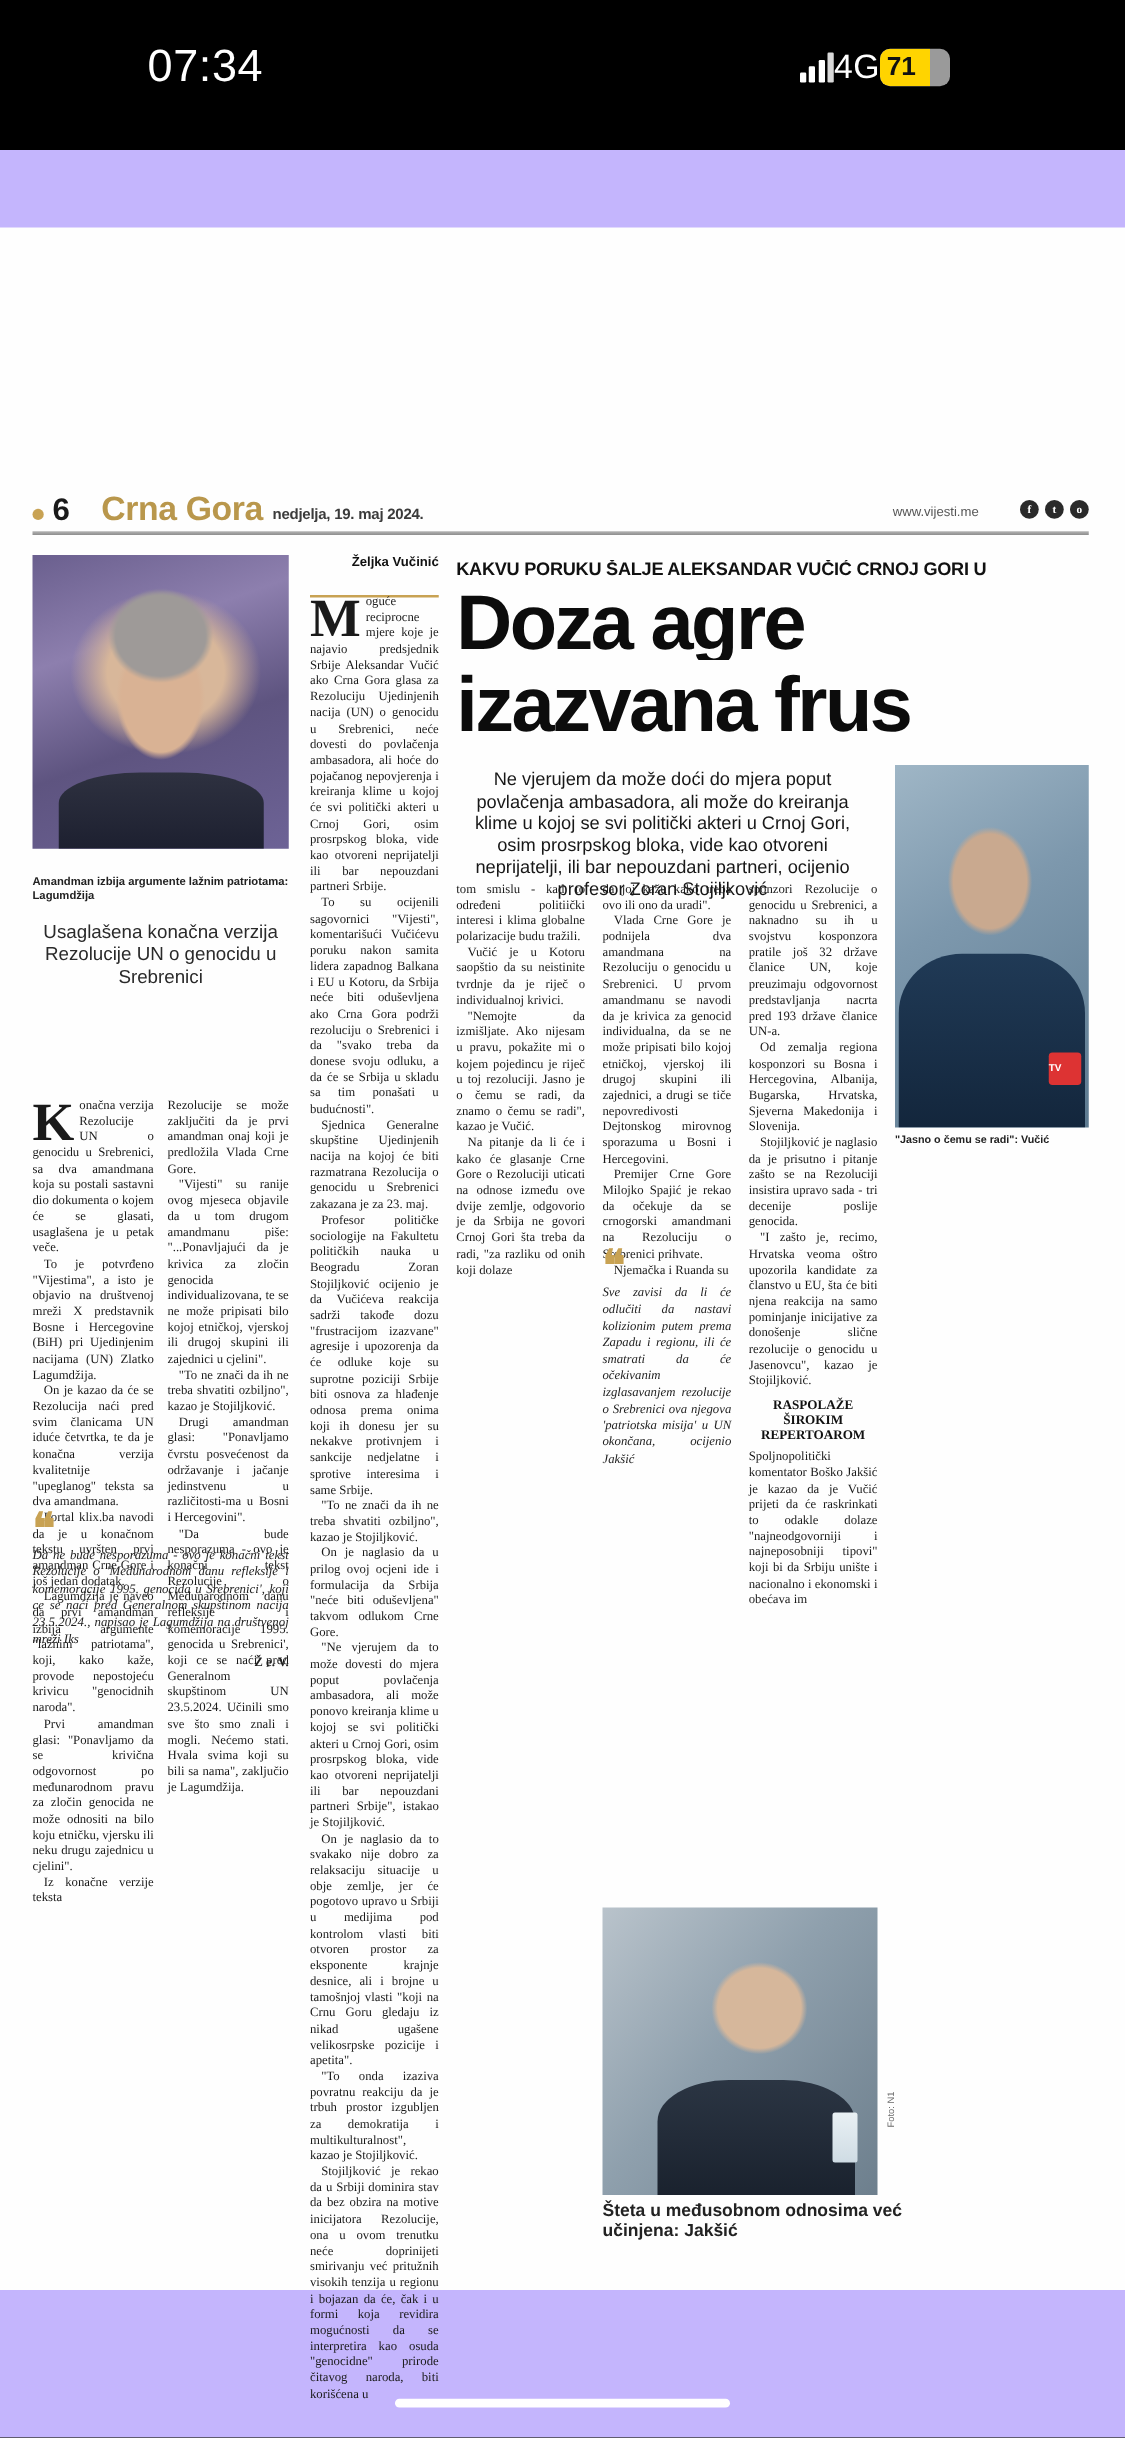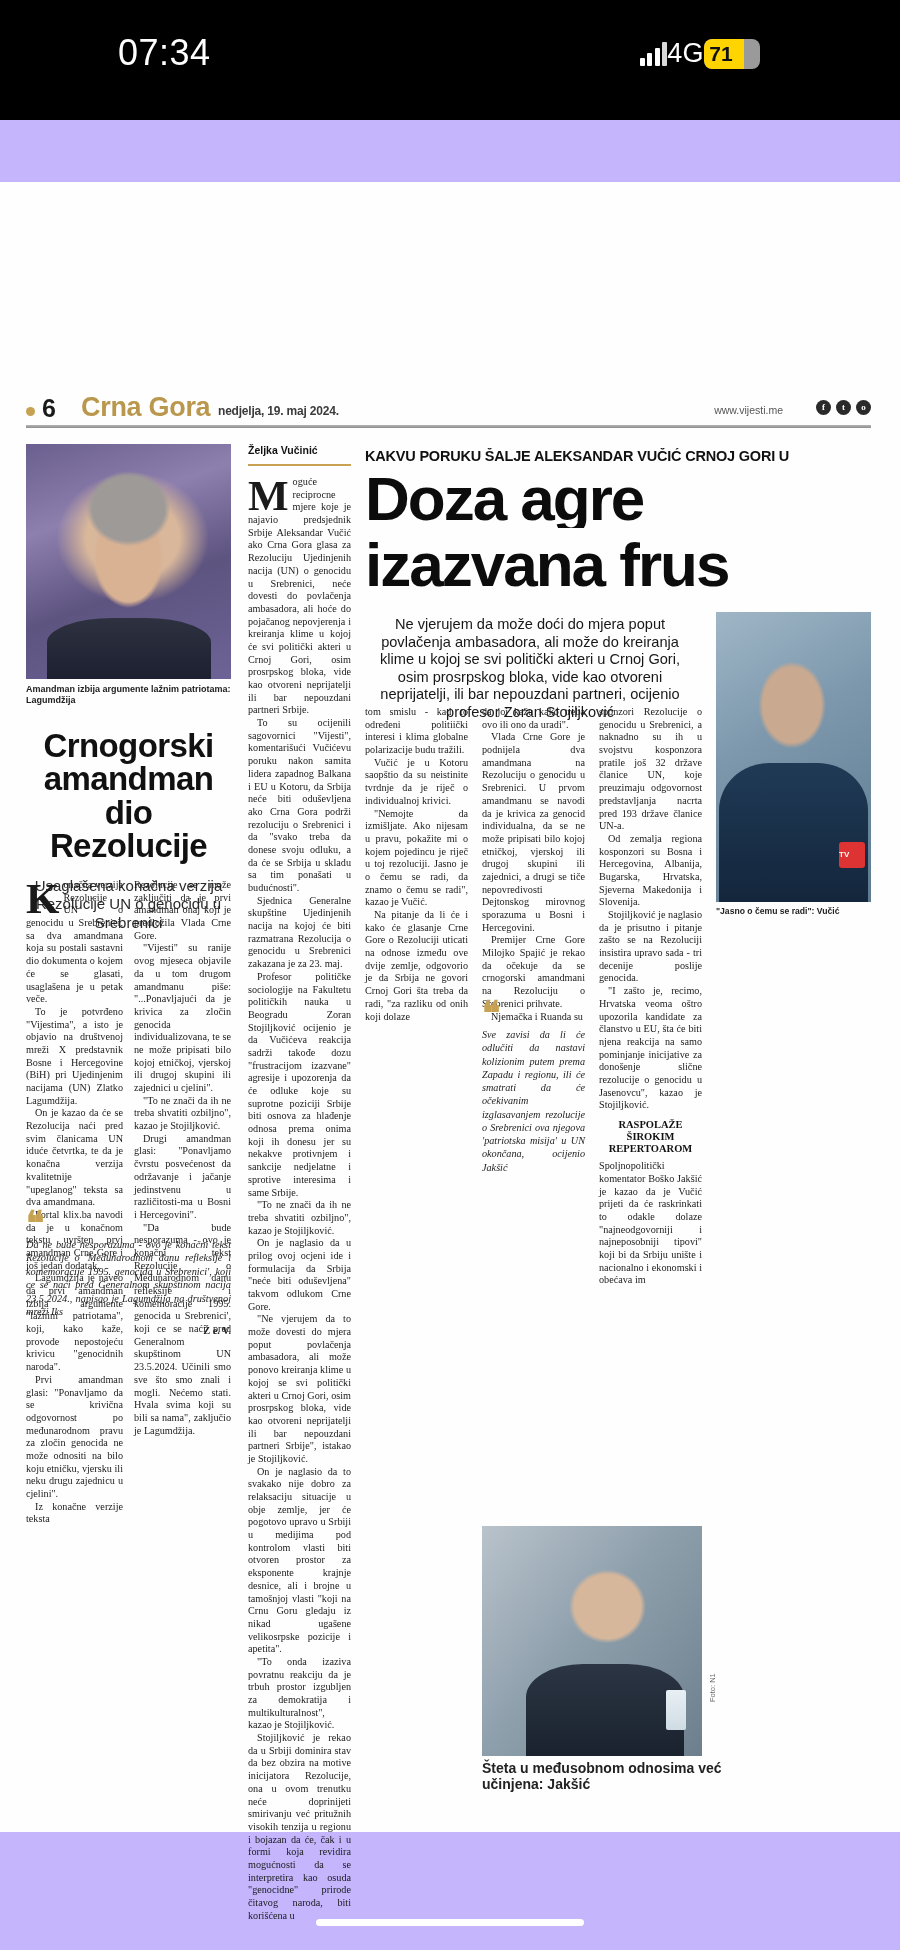--- a/index.html
+++ b/index.html
@@ -105,21 +105,21 @@
     background:
       radial-gradient(ellipse 46% 26% at 50% 22%, #9e9a98 0 60%, rgba(0,0,0,0) 70%),
       radial-gradient(ellipse 34% 30% at 50% 46%, #d9b294 0 70%, rgba(0,0,0,0) 80%);
   }
   .photo-main::after {
     content: ""; position: absolute; left: 10%; bottom: 0; width: 80%; height: 26%;
     background: linear-gradient(#2e3140, #1d2030);
     border-radius: 40% 40% 0 0;
   }
   .cap-main {
-    margin-top: 5px; font-size: 9px; color: #222; line-height: 1.25;
+    margin-top: 21px; font-size: 9px; color: #222; line-height: 1.25;
     font-family: "Liberation Sans", sans-serif; font-weight: 600;
   }
   .hl-left {
     margin-top: 22px; text-align: center;
     font-size: 33px; line-height: 1.02; font-weight: 700; color: #111;
     letter-spacing: -.6px;
   }
   .sub-left {
     margin-top: 14px; text-align: center;
     font-size: 15px; line-height: 1.22; color: #2a2a2a; font-weight: 400;
@@ -151,22 +151,22 @@
     color: #c8a253; line-height: .6; height: 18px;
   }
   .qtext {
     margin-top: 6px; font-family: "Liberation Serif", serif; font-style: italic;
     font-size: 10.3px; line-height: 1.3; color: #222; text-align: justify;
   }
 
   
   .col-byline { position: absolute; left: 222px; top: 0; width: 103px; }
   .byline {
-    text-align: left; font-size: 10.5px; font-weight: 700; color: #111;
-    padding-bottom: 8px;
+    text-align: right; font-size: 10.5px; font-weight: 700; color: #111;
+    padding-bottom: 20px;
   }
   .byline-rule { height: 2px; background: #c8a253; margin-bottom: 7px; }
 
   .col3 { position: absolute; left: 222px; top: 32px; width: 103px; }
   .col4 { position: absolute; left: 339px; top: 262px; width: 103px; }
   .col5 { position: absolute; left: 456px; top: 262px; width: 103px; }
   .col6 { position: absolute; left: 573px; top: 262px; width: 103px; }
 
   
   .kicker {
@@ -293,21 +293,20 @@
         <div class="md-rule"></div>
       </div>
 
       <div class="grid">
 
         <div class="col-left">
           <div class="photo-main">
             
           </div>
           <div class="cap-main">Amandman izbija argumente lažnim patriotama: Lagumdžija</div>
-          <div class="hl-left">Crnogorski amandman dio Rezolucije</div>
           <div class="sub-left">Usaglašena konačna verzija Rezolucije UN o genocidu u Srebrenici</div>
         </div>
 
         <div class="lcols">
           <div class="body-col">
             <p class="noind dropcap">Konačna verzija Rezolucije UN o genocidu u Srebrenici, sa dva amandmana koja su postali sastavni dio dokumenta o kojem će se glasati, usaglašena je u petak veče.</p>
             <p>To je potvrđeno "Vijestima", a isto je objavio na društvenoj mreži X predstavnik Bosne i Hercegovine (BiH) pri Ujedinjenim nacijama (UN) Zlatko Lagumdžija.</p>
             <p>On je kazao da će se Rezolucija naći pred svim članicama UN iduće četvrtka, te da je konačna verzija kvalitetnije "upeglanog" teksta sa dva amandmana.</p>
             <p>Portal klix.ba navodi da je u konačnom tekstu uvršten prvi amandman Crne Gore i još jedan dodatak.</p>
             <p>Lagumdžija je naveo da prvi amandman izbija argumente "lažnim patriotama", koji, kako kaže, provode nepostojeću krivicu "genocidnih naroda".</p>

